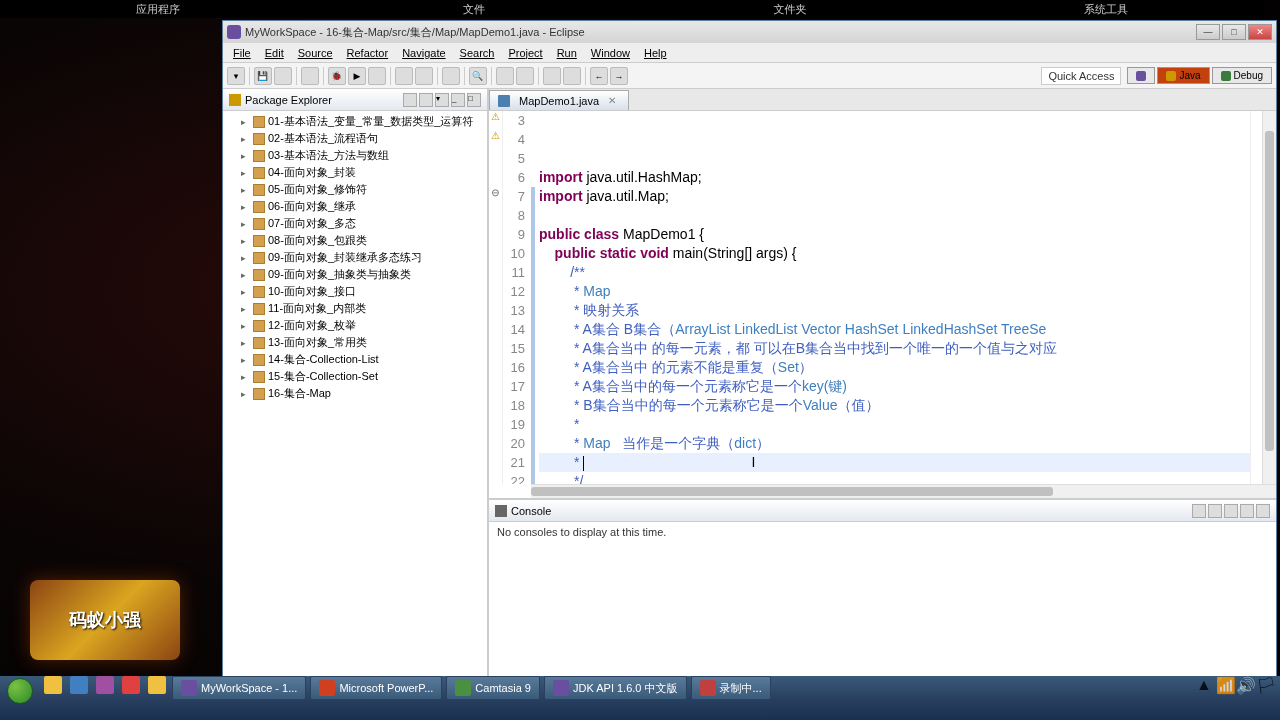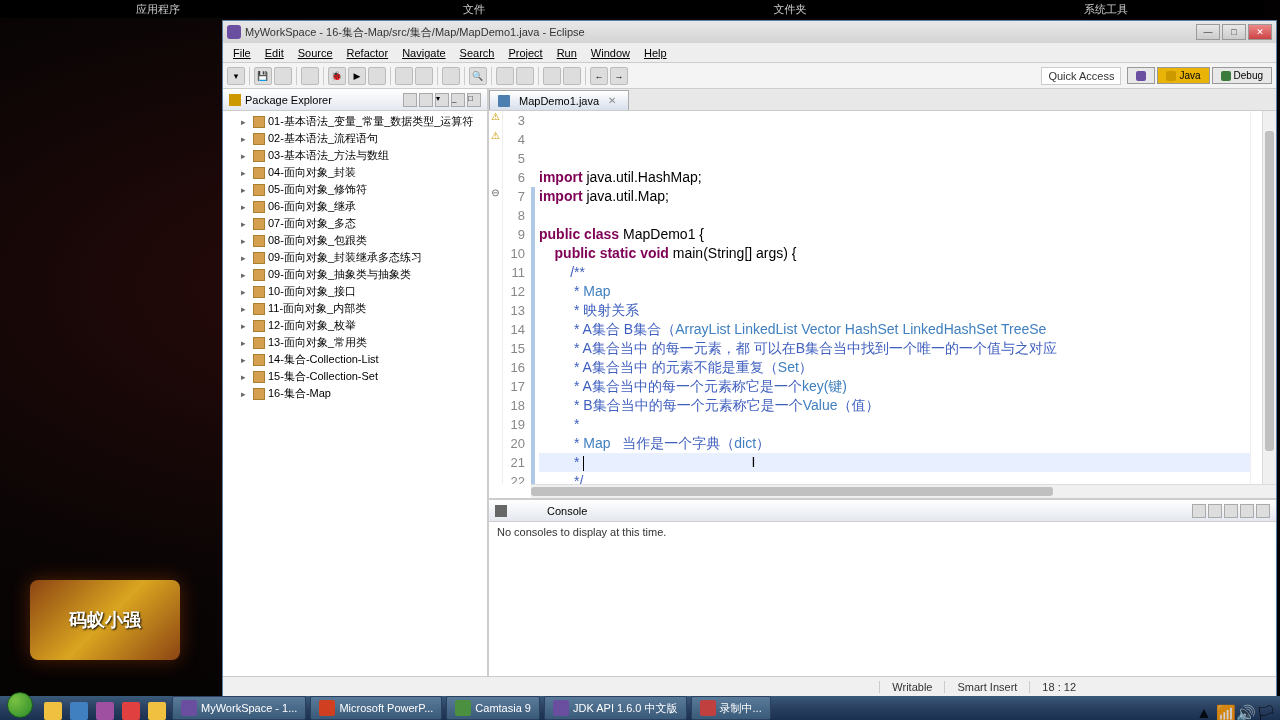--- a/index.html
+++ b/index.html
@@ -17,21 +17,21 @@
 .win-btn.close { background: linear-gradient(#e88,#c44); color: #fff; }
 .menubar { height: 20px; background: #eee; display: flex; align-items: center; padding: 0 4px; font-size: 11px; gap: 2px; border-bottom: 1px solid #ccc; text-decoration: underline; }
 .menu-item { padding: 2px 6px; cursor: default; }
 .toolbar { height: 26px; background: #f4f4f4; border-bottom: 1px solid #ccc; display: flex; align-items: center; padding: 0 4px; gap: 2px; }
 .tb-btn { width: 18px; height: 18px; background: #ddd; border: 1px solid #bbb; border-radius: 2px; font-size: 9px; text-align: center; line-height: 16px; }
 .tb-sep { width: 1px; height: 18px; background: #ccc; margin: 0 2px; }
 .tb-spacer { flex: 1; }
 .quick-access { font-size: 11px; color: #333; padding: 2px 6px; border: 1px solid #ccc; background: #fff; }
 .perspective { display: flex; gap: 2px; margin-left: 4px; }
 .persp-btn { padding: 2px 8px; font-size: 10px; border: 1px solid #999; background: #e8e8e8; display: flex; align-items: center; gap: 3px; }
-.persp-btn.active { background: #eab308; }
+.persp-btn.active { background: #c2410c; }
 .persp-icon { width: 10px; height: 10px; background: #6a4fa0; border-radius: 2px; }
 .main-area { flex: 1; display: flex; overflow: hidden; }
 .sidebar { width: 266px; background: #fff; border-right: 2px solid #ccc; display: flex; flex-direction: column; }
 .side-header { height: 22px; background: linear-gradient(#fff,#e4e8ef); border-bottom: 1px solid #ccc; display: flex; align-items: center; padding: 0 6px; font-size: 11px; }
 .side-title-icon { width: 12px; height: 12px; background: #c90; margin-right: 4px; }
 .side-title { flex: 1; }
 .side-tb { display: flex; gap: 2px; }
 .side-tb-btn { width: 14px; height: 14px; background: #ddd; border: 1px solid #aaa; font-size: 8px; }
 .tree { flex: 1; overflow: auto; font-size: 11px; padding: 2px 0; }
 .tree-item { display: flex; align-items: center; padding: 1px 4px 1px 18px; white-space: nowrap; }
@@ -56,28 +56,28 @@
 .line-hl { background: #e8f0ff; display: inline-block; width: 100%; }
 .cursor-caret { display: inline-block; width: 1px; height: 15px; background: #000; vertical-align: middle; animation: blink 1s step-end infinite; }
 .scroll-v { width: 14px; background: #f0f0f0; border-left: 1px solid #ddd; position: relative; }
 .scroll-thumb-v { position: absolute; left: 2px; right: 2px; top: 20px; height: 320px; background: #c0c0c0; border-radius: 3px; }
 .overview { width: 12px; background: #fff; border-left: 1px solid #eee; }
 .scroll-h { height: 14px; background: #f0f0f0; border-top: 1px solid #ddd; margin-left: 42px; position: relative; }
 .scroll-thumb-h { position: absolute; top: 2px; bottom: 2px; left: 0; width: 70%; background: #c0c0c0; border-radius: 3px; }
 .console-panel { height: 178px; border-top: 2px solid #ccc; display: flex; flex-direction: column; }
 .console-header { height: 22px; background: linear-gradient(#fff,#e4e8ef); border-bottom: 1px solid #ccc; display: flex; align-items: center; padding: 0 6px; font-size: 11px; }
 .console-title-icon { width: 12px; height: 12px; background: #666; margin-right: 4px; }
-.console-title { flex: 1; margin-left: 36px; }
+.console-title { flex: 1; }
 .console-tb { display: flex; gap: 2px; }
 .console-tb-btn { width: 14px; height: 14px; background: #ddd; border: 1px solid #aaa; }
 .console-body { flex: 1; background: #fff; padding: 4px 8px; font-size: 11px; color: #333; }
 .statusbar { height: 20px; background: #f0f0f0; border-top: 1px solid #ccc; display: flex; align-items: center; font-size: 11px; color: #333; padding: 0 8px; text-align: right; }
 .status-spacer { flex: 1; }
 .status-cell { padding: 0 12px; border-left: 1px solid #ccc; }
-.taskbar { position: absolute; bottom: 0; left: 0; right: 0; height: 24px; background: linear-gradient(#3a5a7a, #2a4060, #1a3050); display: flex; align-items: flex-end; }
+.taskbar { position: absolute; bottom: 0; left: 0; right: 0; height: 44px; background: linear-gradient(#3a5a7a, #2a4060, #1a3050); display: flex; align-items: flex-start; }
 .start-btn { width: 40px; height: 30px; display: flex; align-items: center; justify-content: center; }
 .start-orb { width: 26px; height: 26px; border-radius: 50%; background: radial-gradient(circle at 30% 30%, #7ac142, #2a8a2a); border: 1px solid #1a5a1a; }
 .task-btn { height: 24px; padding: 0 8px; margin: 0 2px; background: linear-gradient(#5a7a9a, #3a5a7a); border: 1px solid #2a4060; border-radius: 2px; display: flex; align-items: center; gap: 4px; font-size: 11px; color: #fff; }
 .task-icon { width: 16px; height: 16px; background: #ccc; border-radius: 2px; }
 .task-icon.sm { width: 18px; height: 18px; margin: 0 4px; }
 .tray { margin-left: auto; display: flex; align-items: center; gap: 4px; padding-right: 8px; }
 .tray-icon { width: 16px; height: 16px; opacity: 0.8; }
 @keyframes blink { 50% { opacity: 0; } }
 </style>
 </head>

